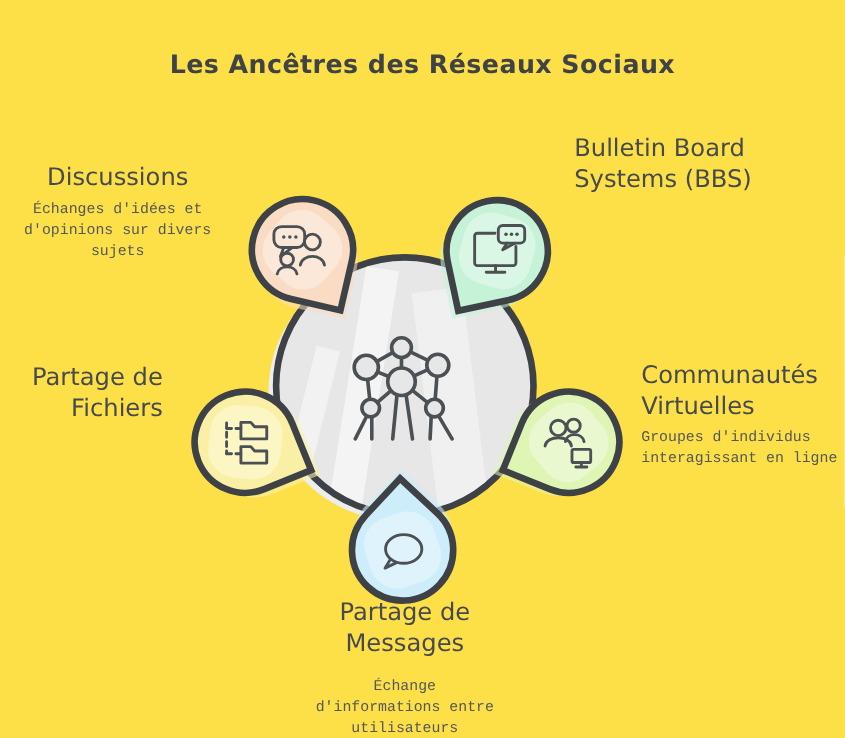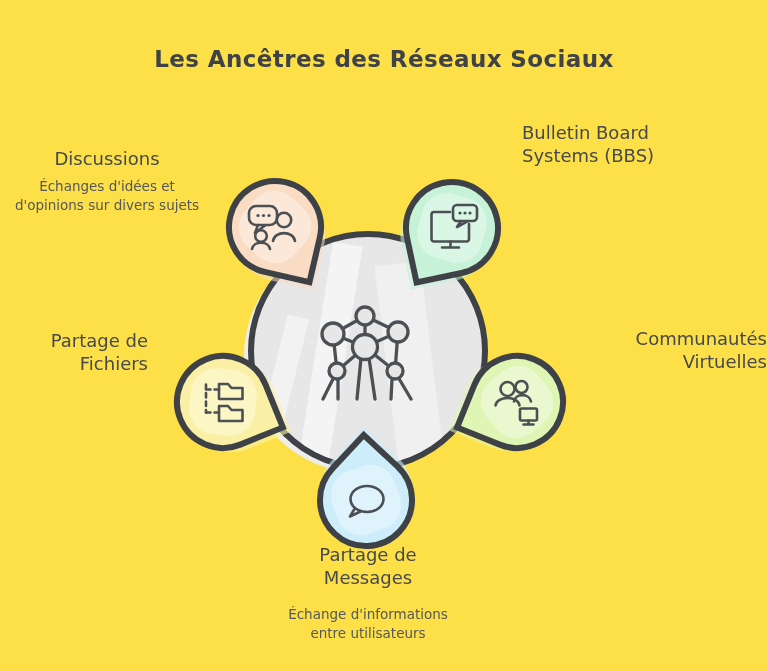--- a/index.html
+++ b/index.html
@@ -43,25 +43,25 @@
   .ic-fill{fill:#e7e7e7;stroke:#4b5054;stroke-width:3.3;}
   .ic-line{stroke:#4b5054;fill:none;stroke-width:3.3;stroke-linecap:round;}
   .icon-central{left:320px;top:303px;}
   .icon-discussions{left:244px;top:197px;}
   .icon-bbs{left:422px;top:197px;}
   .icon-virtual{left:487px;top:372px;}
   .icon-files{left:194px;top:372px;}
   .icon-messages{left:343px;top:480px;}
   
   .node-label{position:absolute;z-index:4;}
-  .node-heading{font-size:18px;color:#46494d;white-space:pre-line;line-height:1.25;margin:0 0 6px 0;}
-  .node-desc{font-size:13.5px;color:#54575b;line-height:1.42;}
+  .node-heading{font-size:22px;color:#46494d;white-space:pre-line;line-height:1.25;margin:0 0 6px 0;}
+  .node-desc{font-size:13.5px;color:#54575b;line-height:1.42;font-family:Liberation Mono, monospace;}
   .lbl-discussions{top:148px;right:561px;width:200px;text-align:center;}
   .lbl-bbs{top:122px;left:522px;width:176px;text-align:left;}
-  .lbl-virtual{top:328px;left:583px;width:184px;text-align:right;}
+  .lbl-virtual{top:328px;left:583px;width:184px;text-align:left;}
   .lbl-files{top:330px;right:620px;width:148px;text-align:right;}
   .lbl-messages{top:544px;left:270px;width:196px;text-align:center;}
   .lbl-messages .node-desc{width:172px;margin:16px auto;}
 </style>
 </head>
 <body>
 
 <div class="stage">
 
   <div class="page-title">Les Ancêtres des Réseaux Sociaux</div>
@@ -139,20 +139,21 @@
   </div>
 
   <div class="node-label lbl-bbs">
     <div class="node-heading">Bulletin Board
 Systems (BBS)</div>
   </div>
 
   <div class="node-label lbl-virtual">
     <div class="node-heading">Communautés
 Virtuelles</div>
+    <div class="node-desc">Groupes d'individus interagissant en ligne</div>
   </div>
 
   <div class="node-label lbl-files">
     <div class="node-heading">Partage de
 Fichiers</div>
   </div>
 
   <div class="node-label lbl-messages">
     <div class="node-heading">Partage de
 Messages</div>

